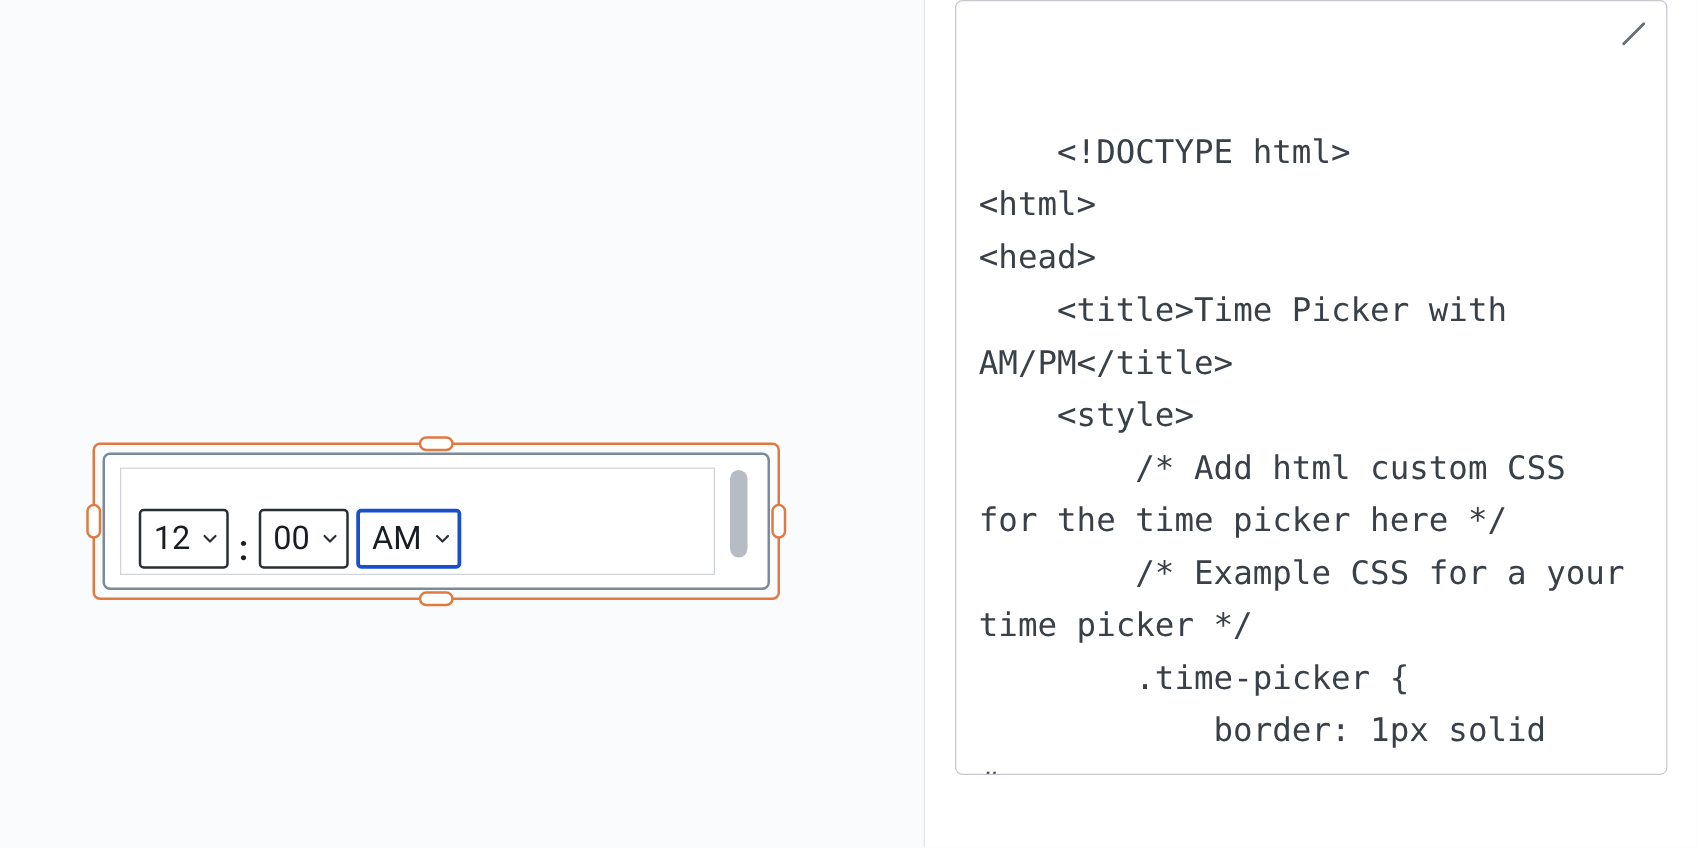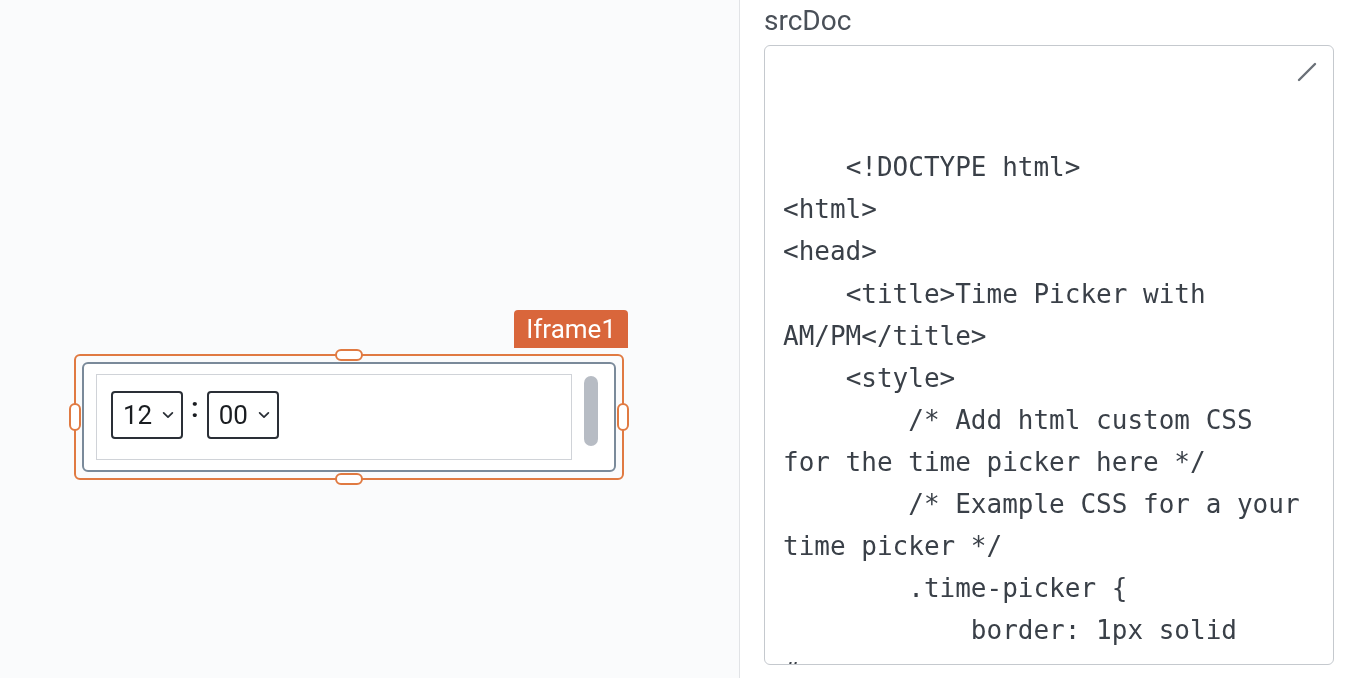--- a/index.html
+++ b/index.html
@@ -95,23 +95,23 @@
       padding: 10px 12px;
       display: flex;
       align-items: stretch;
       gap: 8px;
       height: 110px;
     }
     .iframe-content {
       flex: 1;
       border: 1px solid #d0d3d8;
       background: #ffffff;
-      padding: 16px 14px;
-      display: flex;
-      align-items: flex-start;
+      padding: 4px 14px;
+      display: flex;
+      align-items: flex-end;
       gap: 6px;
     }
     .time-select {
       height: 48px;
       border: 2px solid #2a2f36;
       border-radius: 4px;
       font-size: 26px;
       font-weight: 400;
       padding: 0 28px 0 10px;
       appearance: none;
@@ -188,21 +188,20 @@
       width: 24px;
       height: 24px;
       color: #6a7078;
     }
   </style>
 </head>
 <body>
 
 <div class="canvas-panel">
   <div class="component-wrapper">
-    <div class="component-label">Iframe1</div>
     <div class="selection-outline">
       <div class="selection-handle handle-top"></div>
       <div class="selection-handle handle-bottom"></div>
       <div class="selection-handle handle-left"></div>
       <div class="selection-handle handle-right"></div>
 
       <div class="iframe-inner">
         <div class="iframe-content">
           <span class="select-wrap">
             <select class="time-select">
@@ -214,31 +213,38 @@
           </span>
           <span class="time-sep">:</span>
           <span class="select-wrap">
             <select class="time-select">
               <option>00</option>
             </select>
             <svg class="chevron" viewBox="0 0 16 16">
                 <path d="M3 5.5 L8 10.5 L13 5.5" stroke="#2a2f36" stroke-width="2" fill="none" stroke-linecap="round" stroke-linejoin="round"></path>
               </svg>
           </span>
+          <span class="select-wrap">
+            <select class="time-select focused">
+              <option>AM</option>
+            </select>
+            <svg class="chevron" viewBox="0 0 16 16">
+                <path d="M3 5.5 L8 10.5 L13 5.5" stroke="#2a2f36" stroke-width="2" fill="none" stroke-linecap="round" stroke-linejoin="round"></path>
+              </svg>
+          </span>
         </div>
         <div class="iframe-scrollbar">
           <div class="scrollbar-thumb"></div>
         </div>
       </div>
     </div>
   </div>
 </div>
 
 <div class="props-panel">
-  <div class="prop-label">srcDoc</div>
   <div class="code-editor">
     <svg class="expand-icon" viewBox="0 0 24 24">
       <path d="M4 20 L20 4" stroke="#6a7078" stroke-width="2.4" fill="none" stroke-linecap="round"></path>
     </svg>
     <span>&lt;!DOCTYPE html&gt;</span>
 <span>&lt;html&gt;</span>
 <span>&lt;head&gt;</span>
 <span>    &lt;title&gt;Time Picker with AM/PM&lt;/title&gt;</span>
 <span>    &lt;style&gt;</span>
 <span>        /* Add html custom CSS for the time picker here */</span>

